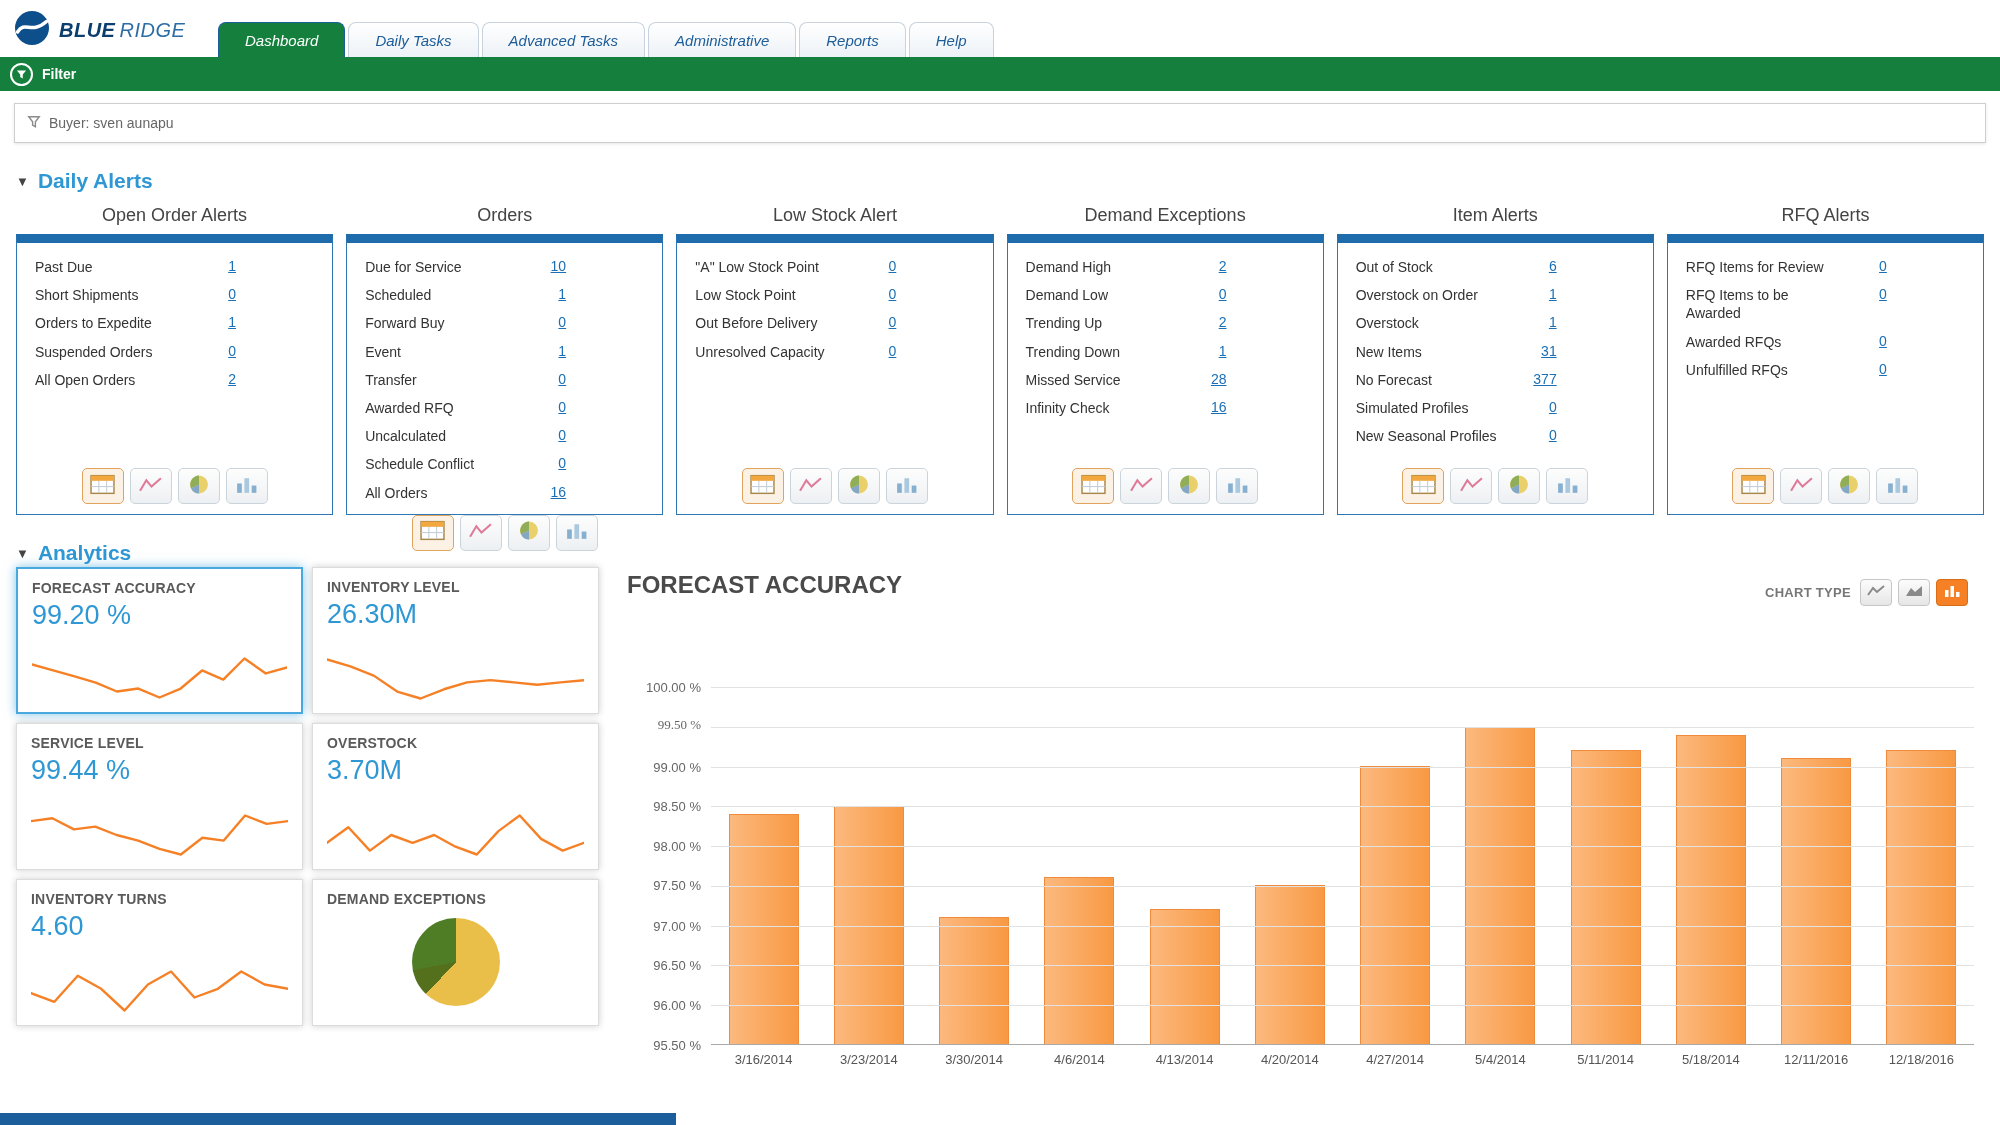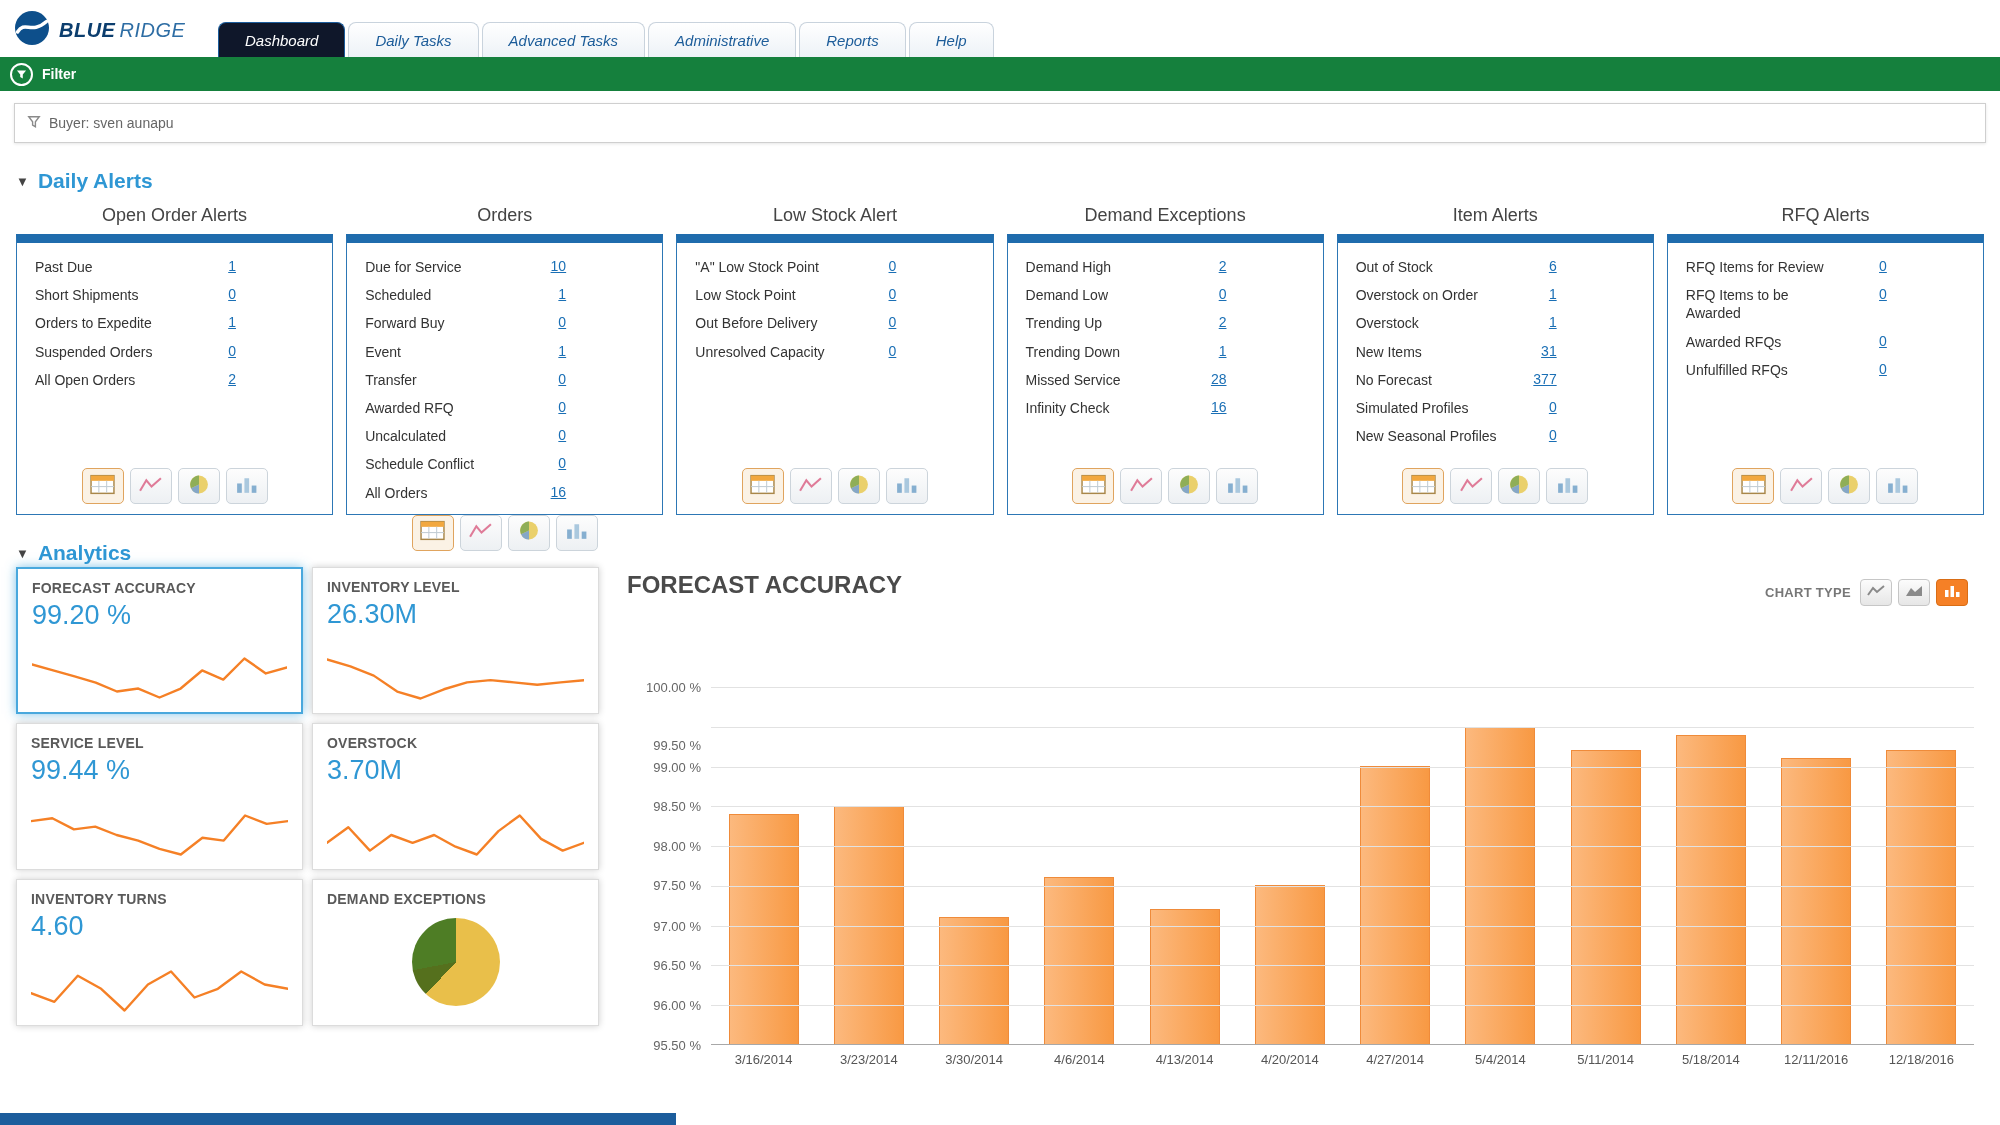--- a/index.html
+++ b/index.html
@@ -14,21 +14,21 @@
   .brand { position:absolute; left:14px; top:10px; display:flex; align-items:center; gap:9px; }
   .brand-text { font-size:20px; letter-spacing:.5px; }
   .brand-text .b1 { font-weight:bold; color:#0c3e6e; }
   .brand-text .b2 { font-weight:normal; color:#2e6da4; margin-left:4px; }
   .tab-bar { display:flex; gap:3px; margin-left:218px; }
   .tab {
     border:1px solid #c9d3dd; border-bottom:none; border-radius:8px 8px 0 0;
     padding:9px 26px 8px; font-size:15px; color:#1c5c99; cursor:pointer;
     background:linear-gradient(#ffffff,#edf2f7);
   }
-  .tab.active { background:#0f172a; color:#fff; border-color:#1c5d9c; }
+  .tab.active { background:#15803d; color:#fff; border-color:#1c5d9c; }
 
   
   .filter-bar { height:34px; background:#15803d; display:flex; align-items:center; gap:9px; padding:0 10px; color:#fff; font-size:14px; font-weight:bold; cursor:pointer; }
   .filter-circle { width:23px; height:23px; border:2px solid #fff; border-radius:50%; display:flex; align-items:center; justify-content:center; }
 
   
   .buyer-wrap { padding:12px 14px 0; }
   .buyer-bar { border:1px solid #cfcfcf; box-shadow:0 1px 3px rgba(0,0,0,.10); height:40px; display:flex; align-items:center; gap:8px; padding:0 12px; font-size:14px; color:#666; background:#fff; }
 
   
@@ -569,21 +569,21 @@
           <span><svg width="18" height="14" viewBox="0 0 18 14">
               <rect x="2" y="6" width="3.5" height="7" fill="currentColor"></rect>
               <rect x="7.5" y="2" width="3.5" height="11" fill="currentColor"></rect>
               <rect x="13" y="8" width="3.5" height="5" fill="currentColor"></rect>
             </svg></span>
         </div>
       </div>
     <div class="chart-area">
       <div class="y-axis">
           <div class="y-label" style="top: 0px;">100.00 %</div>
-          <div class="y-label" style="top: 58px;">99.50 %</div>
+          <div class="y-label" style="top: 38px; font-family: Liberation Serif, serif;">99.50 %</div>
           <div class="y-label" style="top: 79.5556px;">99.00 %</div>
           <div class="y-label" style="top: 119.333px;">98.50 %</div>
           <div class="y-label" style="top: 159.111px;">98.00 %</div>
           <div class="y-label" style="top: 198px;">97.50 %</div>
           <div class="y-label" style="top: 238.667px;">97.00 %</div>
           <div class="y-label" style="top: 278.444px;">96.50 %</div>
           <div class="y-label" style="top: 318.222px;">96.00 %</div>
           <div class="y-label" style="top: 358px;">95.50 %</div>
         </div>
       <div class="plot">

